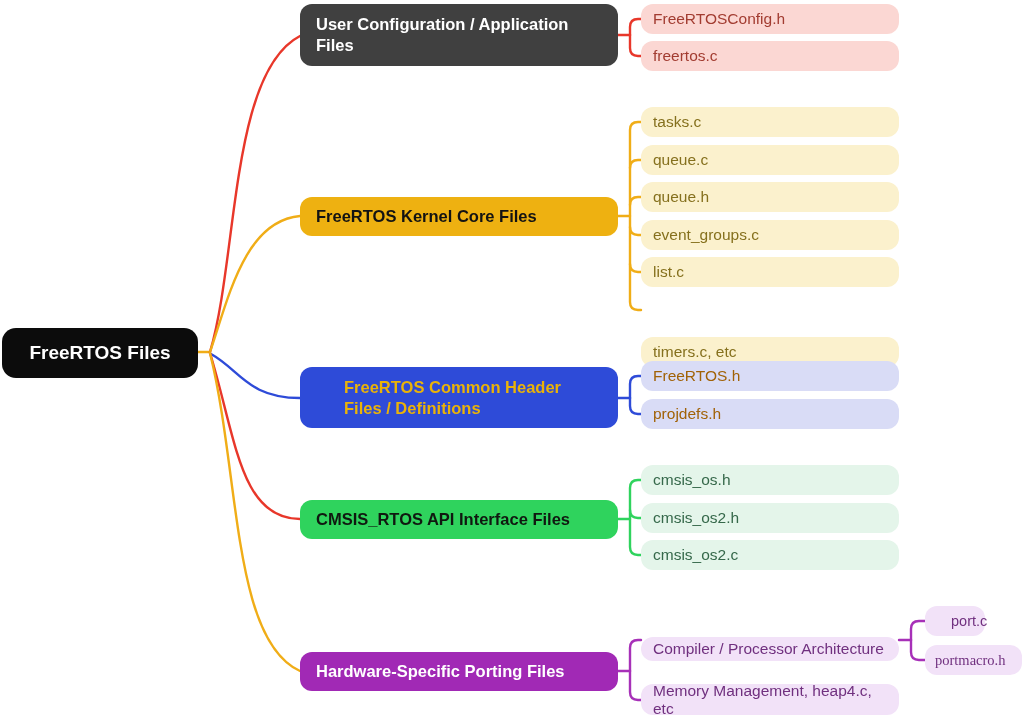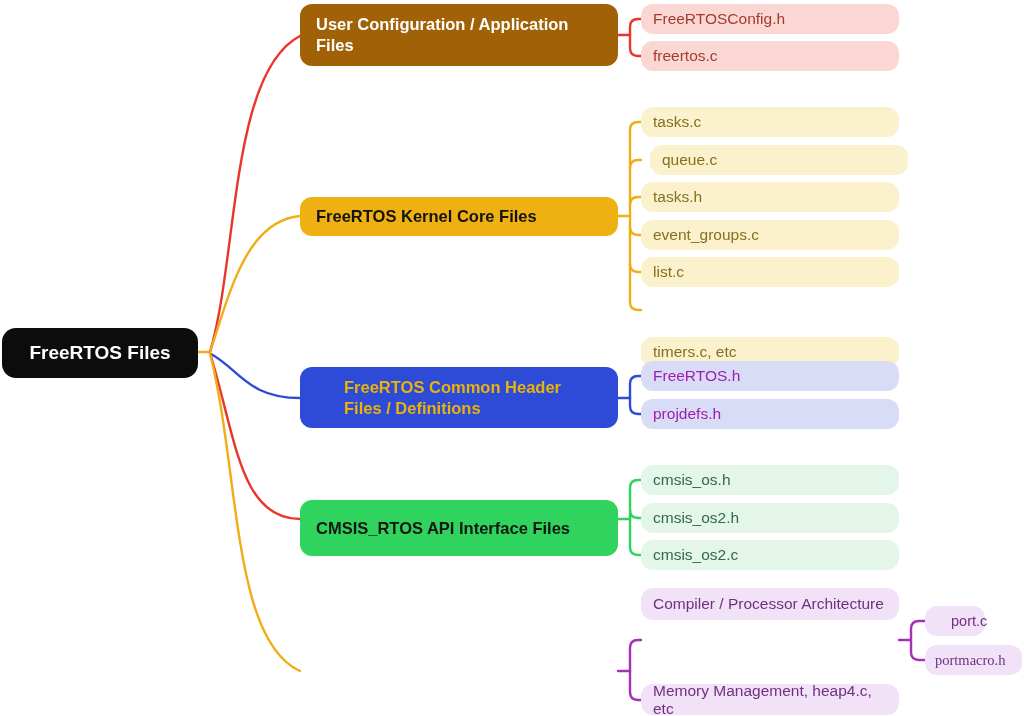--- a/index.html
+++ b/index.html
@@ -11,43 +11,43 @@
   .s-red{stroke:#e8372a}.s-amber{stroke:#f0ad17}.s-blue{stroke:#2e4bd8}
   .s-green{stroke:#2fd35d}.s-purple{stroke:#a730b8}
 
   .node{position:absolute;box-sizing:border-box;display:flex;align-items:center;}
   .root{left:2px;top:328px;width:196px;height:50px;background:#0c0c0c;color:#ffffff;
         border-radius:14px;font-size:19px;font-weight:bold;justify-content:center;}
   .parent{left:300px;width:318px;border-radius:12px;padding:0 16px;
           font-size:16.5px;font-weight:bold;line-height:1.25;}
   .child{left:641px;width:258px;height:30px;border-radius:12px;padding:0 12px;
          font-size:15.5px;}
-  .red-box{background:#a16207;color:#ffffff;}
+  .red-box{background:#404040;color:#ffffff;}
   .yellow-box{background:#eeb111;color:#131313;}
   .blue-box{background:#2e4bd8;color:#eab308;padding-left:44px;}
   .green-box{background:#2fd35d;color:#101810;}
   .purple-box{background:#a129b5;color:#ffffff;}
   .red-child{background:#fbd7d3;color:#a23c31;}
   .yellow-child{background:#fbf1cd;color:#85701d;}
-  .blue-child{background:#d9dcf6;color:#a21caf;}
+  .blue-child{background:#d9dcf6;color:#a16207;}
   .green-child{background:#e4f5ea;color:#35684a;}
   .purple-child{background:#f2e2f8;color:#70307f;}
 
   #b0{top:4px;height:62px;}
   #b1{top:197px;height:39px;}
   #b2{top:367px;height:61px;}
-  #b3{top:500px;height:56px;}
+  #b3{top:500px;height:39px;}
   #b4{top:652px;height:39px;}
 
   #b0c0{top:4px;}  #b0c1{top:41px;}
-  #b1c0{top:107px;}#b1c1{top:145px;margin-left:9px;}#b1c2{top:182px;}
+  #b1c0{top:107px;}#b1c1{top:145px;}#b1c2{top:182px;}
   #b1c3{top:220px;}#b1c4{top:257px;}#b1c5{top:295px;margin-top:42px;}
   #b2c0{top:361px;}#b2c1{top:399px;}
   #b3c0{top:465px;}#b3c1{top:503px;}#b3c2{top:540px;text-align:right;}
-  #b4c0{top:588px;height:32px;}
+  #b4c0{top:637px;height:24px;}
   #b4c1{top:684px;height:31px;}
   #gc0{left:925px;top:606px;width:60px;height:30px;padding:0 26px;font-size:14.5px;}
   #gc1{left:925px;top:645px;width:97px;height:30px;padding:0 10px;font-size:14.5px;font-family:Liberation Serif, serif;}
 </style>
 </head>
 <body>
 
 <div id="canvas">
 
   <svg class="wires" viewBox="0 0 1024 716">
@@ -89,32 +89,33 @@
 
   <div class="node root" id="root">FreeRTOS Files</div>
 
   <div class="node parent red-box" id="b0">User Configuration / Application Files</div>
   <div class="node child red-child" id="b0c0">FreeRTOSConfig.h</div>
   <div class="node parent yellow-box" id="b1">FreeRTOS Kernel Core Files</div>
 
   <div class="node child red-child" id="b0c1">freertos.c</div>
   <div class="node child yellow-child" id="b1c0">tasks.c</div>
   <div class="node child yellow-child" id="b1c1">queue.c</div>
-  <div class="node child yellow-child" id="b1c2">tasks.h</div>
+  <div class="node child yellow-child" id="b1c2">queue.h</div>
   <div class="node child yellow-child" id="b1c3">event_groups.c</div>
   <div class="node child yellow-child" id="b1c4">list.c</div>
   <div class="node child yellow-child" id="b1c5">timers.c, etc</div>
 
   <div class="node parent blue-box" id="b2">FreeRTOS Common Header Files / Definitions</div>
   <div class="node child blue-child" id="b2c0">FreeRTOS.h</div>
   <div class="node child blue-child" id="b2c1">projdefs.h</div>
 
   <div class="node parent green-box" id="b3">CMSIS_RTOS API Interface Files</div>
   <div class="node child green-child" id="b3c0">cmsis_os.h</div>
   <div class="node child green-child" id="b3c1">cmsis_os2.h</div>
   <div class="node child green-child" id="b3c2">cmsis_os2.c</div>
 
+  <div class="node parent purple-box" id="b4">Hardware-Specific Porting Files</div>
   <div class="node child purple-child" id="b4c0">Compiler / Processor Architecture</div>
   <div class="node child purple-child" id="b4c1">Memory Management, heap4.c, etc</div>
   <div class="node child purple-child" id="gc0">port.c</div>
   <div class="node child purple-child" id="gc1">portmacro.h</div>
 
 </div>
 
 </body></html>

